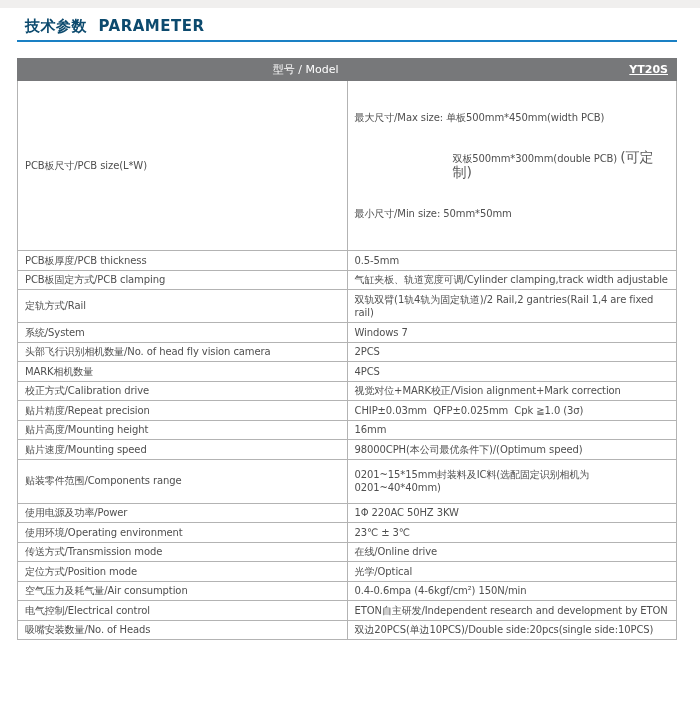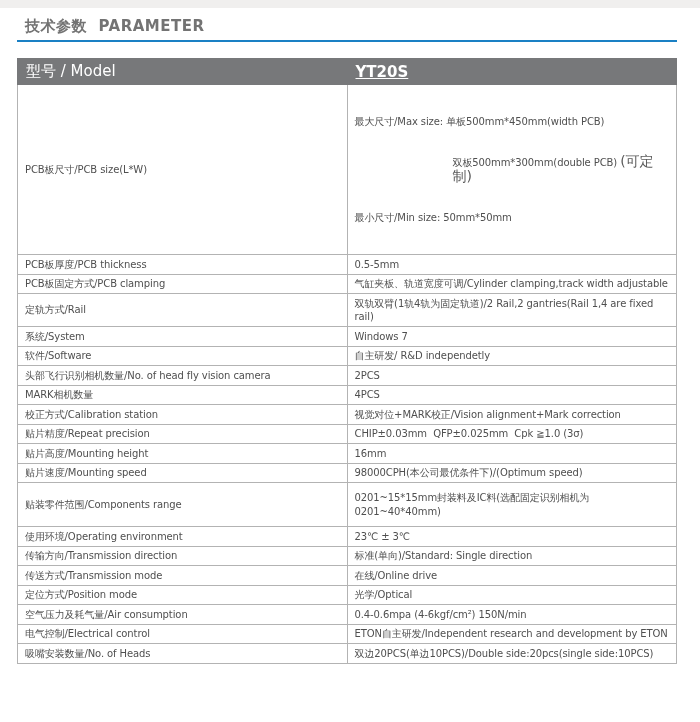--- a/index.html
+++ b/index.html
@@ -12,30 +12,30 @@
   html,body{margin:0;padding:0;}
   body{
     width:700px;height:722px;overflow:hidden;background:#ffffff;
     font-family:"DejaVu Sans","Liberation Sans",sans-serif;
     -webkit-font-smoothing:antialiased;
   }
   .top-strip{height:8px;background:#f0efee;}
   .title-row{margin:6px 0 0 25px;height:24px;}
   .title-row h1{
     margin:0;font-size:15px;line-height:24px;font-weight:bold;
-    color:#737373;letter-spacing:0.5px;
+    color:#0c4a6e;letter-spacing:0.5px;
   }
   .blue-rule{margin:2px 0 0 17px;width:660px;height:2px;background:var(--accent);}
   .spec-table{
     margin:16px 0 0 17px;width:660px;border-collapse:collapse;table-layout:fixed;
   }
   .spec-table th,.spec-table td{border:1px solid var(--border);}
   .spec-table thead th{
-    background:var(--header-bg);color:#ffffff;font-weight:normal;text-align:left;
-    font-size:15px;padding:3px 8px;height:19px;border-color:#77787a;
+    background:var(--header-bg);color:#ffffff;font-weight:normal;text-align:right;
+    font-size:11px;padding:3px 8px;height:19px;border-color:#77787a;
   }
   .spec-table thead th.model-value{font-weight:bold;text-decoration:underline;}
   .spec-table td{
     font-size:10px;color:var(--text);padding:2.5px 7px;line-height:13.5px;
     letter-spacing:-0.1px;vertical-align:middle;white-space:pre-wrap;
   }
   .spec-table td.label{width:281px;}
   .spec-table tr.tall td{padding-top:8px;padding-bottom:8px;}
   .size-line{line-height:13.5px;}
   .size-line.indent{padding-left:98px;}
@@ -78,58 +78,54 @@
         </tr>
         <tr>
           <td class="label">定轨方式/Rail</td>
           <td class="value">双轨双臂(1轨4轨为固定轨道)/2 Rail,2 gantries(Rail 1,4 are fixed rail)</td>
         </tr>
         <tr>
           <td class="label">系统/System</td>
           <td class="value">Windows 7</td>
         </tr>
         <tr>
-          <td class="label">软件/Software</td>
-          <td class="value">自主研发/ R&amp;D independetly</td>
-        </tr>
-        <tr>
           <td class="label">头部飞行识别相机数量/No. of head fly vision camera</td>
           <td class="value">2PCS</td>
         </tr>
         <tr>
           <td class="label">MARK相机数量</td>
           <td class="value">4PCS</td>
         </tr>
         <tr>
-          <td class="label">校正方式/Calibration station</td>
+          <td class="label">校正方式/Calibration drive</td>
           <td class="value">视觉对位+MARK校正/Vision alignment+Mark correction</td>
         </tr>
         <tr>
           <td class="label">贴片精度/Repeat precision</td>
           <td class="value">CHIP±0.03mm  QFP±0.025mm  Cpk ≧1.0 (3σ)</td>
         </tr>
         <tr>
           <td class="label">贴片高度/Mounting height</td>
           <td class="value">16mm</td>
         </tr>
         <tr>
           <td class="label">贴片速度/Mounting speed</td>
           <td class="value">98000CPH(本公司最优条件下)/(Optimum speed)</td>
         </tr>
         <tr class="tall">
           <td class="label">贴装零件范围/Components range</td>
           <td class="value">0201~15*15mm封装料及IC料(选配固定识别相机为0201~40*40mm)</td>
         </tr>
         <tr>
+          <td class="label">使用电源及功率/Power</td>
+          <td class="value">1Φ 220AC 50HZ 3KW</td>
+        </tr>
+        <tr>
           <td class="label">使用环境/Operating environment</td>
           <td class="value">23℃ ± 3℃</td>
-        </tr>
-        <tr>
-          <td class="label">传输方向/Transmission direction</td>
-          <td class="value">标准(单向)/Standard: Single direction</td>
         </tr>
         <tr>
           <td class="label">传送方式/Transmission mode</td>
           <td class="value">在线/Online drive</td>
         </tr>
         <tr>
           <td class="label">定位方式/Position mode</td>
           <td class="value">光学/Optical</td>
         </tr>
         <tr>

